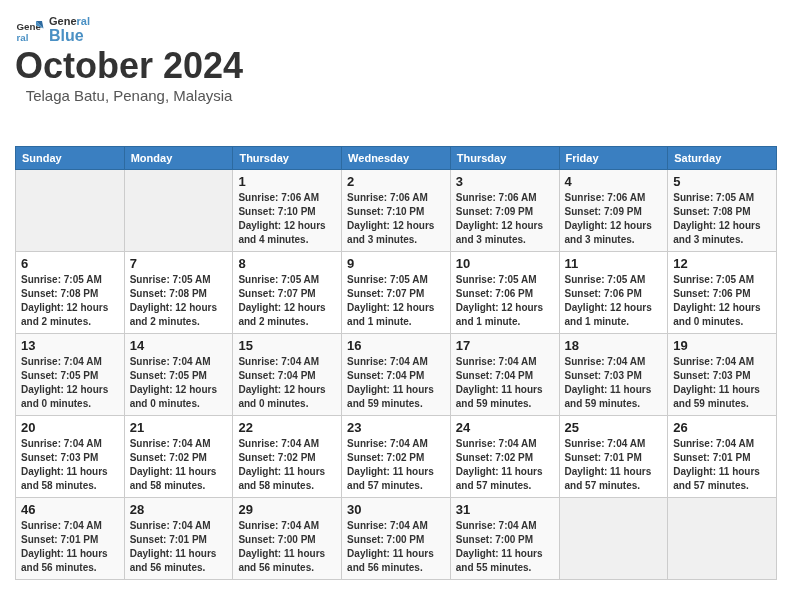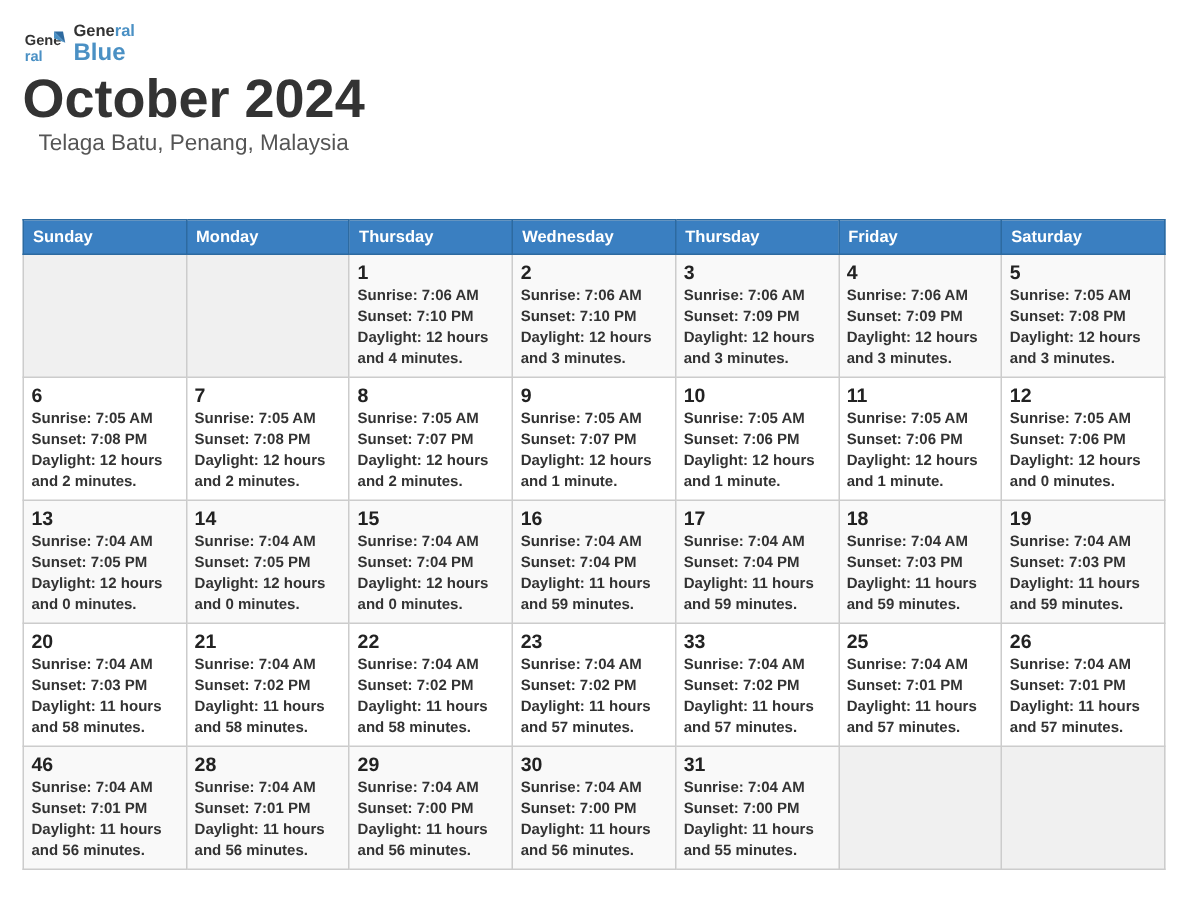--- a/index.html
+++ b/index.html
@@ -280,21 +280,21 @@
 and 58 minutes.</div>
         </td>
         <td>
           <span class="day-num">23</span>
           <div class="day-info" style="white-space: pre-line;">Sunrise: 7:04 AM
 Sunset: 7:02 PM
 Daylight: 11 hours
 and 57 minutes.</div>
         </td>
         <td>
-          <span class="day-num">33</span>
+          <span class="day-num">24</span>
           <div class="day-info" style="white-space: pre-line;">Sunrise: 7:04 AM
 Sunset: 7:02 PM
 Daylight: 11 hours
 and 57 minutes.</div>
         </td>
         <td>
           <span class="day-num">25</span>
           <div class="day-info" style="white-space: pre-line;">Sunrise: 7:04 AM
 Sunset: 7:01 PM
 Daylight: 11 hours

